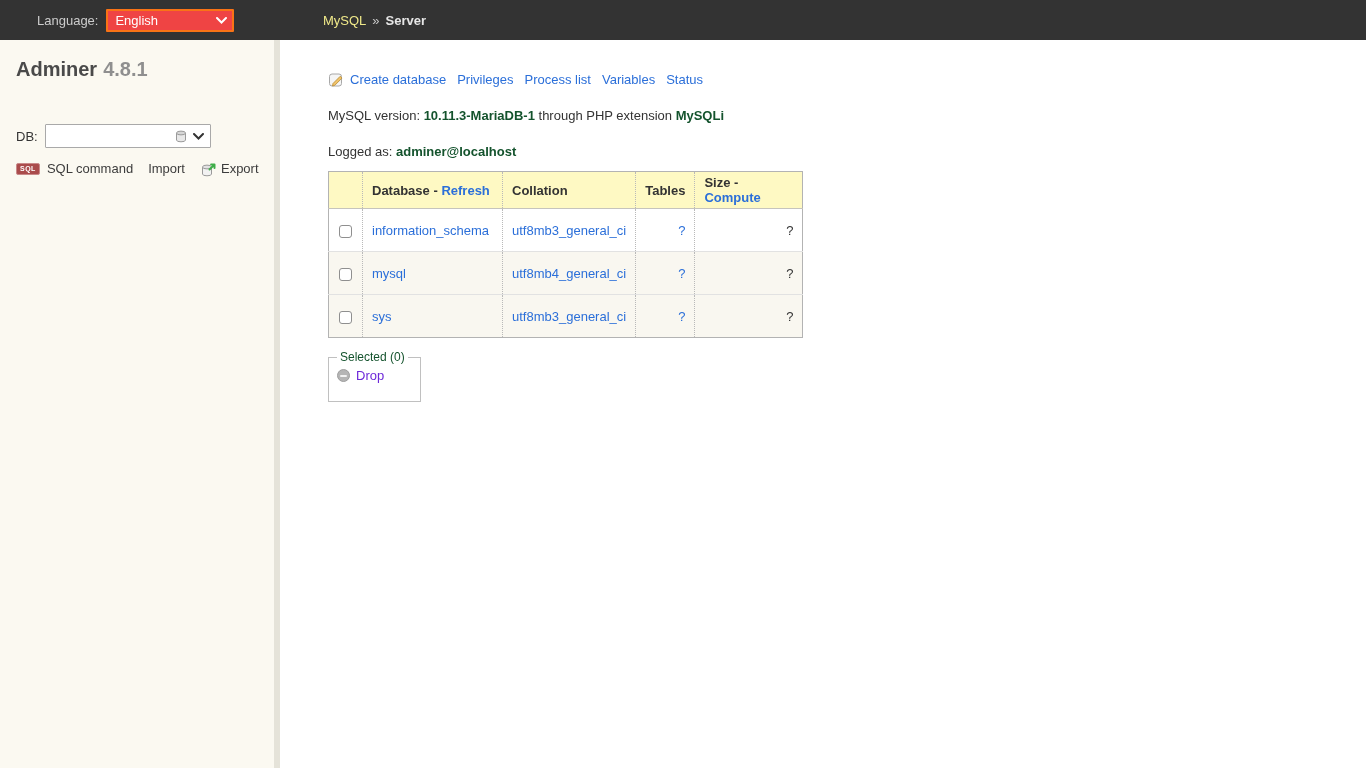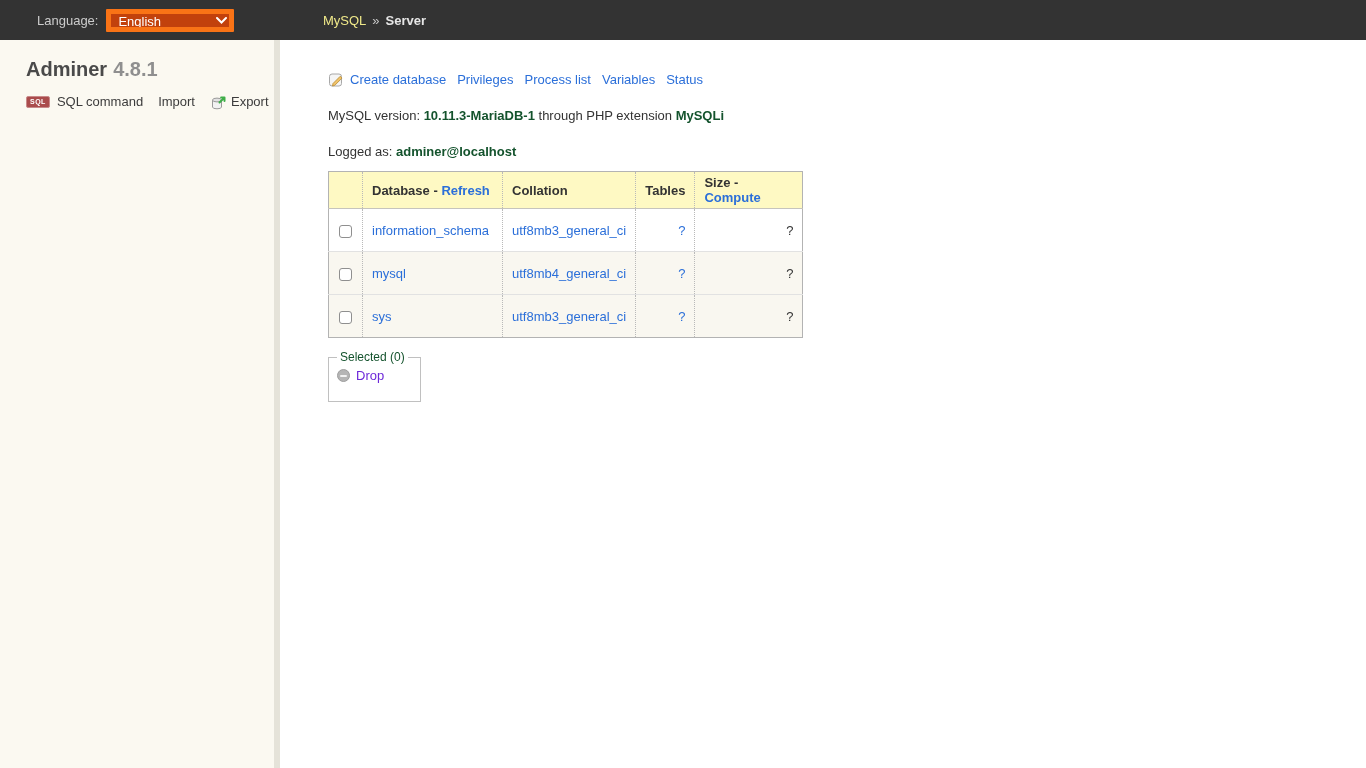--- a/index.html
+++ b/index.html
@@ -14,36 +14,36 @@
   
   .topbar {
     position: absolute; top: 0; left: 0; width: 1366px; height: 40px;
     background: #333333; display: flex; align-items: center;
   }
   .lang-wrap { display: flex; align-items: center; padding-left: 37px; }
   .lang-label { color: #cccccc; margin-right: 8px; }
   .select-shell { position: relative; display: inline-block; }
   select.lang-select {
     appearance: none; -webkit-appearance: none;
-    width: 128px; height: 23px; background: #c2410c; color: #ffffff;
-    border: 5px solid #f97316; border-radius: 1px; padding: 0 22px 0 7px;
+    width: 128px; height: 23px; background: #ef4444; color: #ffffff;
+    border: 2px solid #f97316; border-radius: 1px; padding: 0 22px 0 7px;
     font-family: "Liberation Sans", sans-serif; font-size: 13px;
   }
   .chev-svg { position: absolute; right: 7px; top: 50%; margin-top: -3px; pointer-events: none; }
 
   .breadcrumb { position: absolute; left: 323px; top: 0; height: 40px; display: flex; align-items: center; color: #cccccc; }
   .breadcrumb a { color: #f0e98a; margin-right: 6px; }
   .breadcrumb .sep { margin-right: 6px; color: #c8c8c8; }
   .breadcrumb b { color: #e6e6e6; }
 
   
   .sidebar {
     position: absolute; top: 40px; left: 0; bottom: 0; width: 280px;
     background: #fbf9f1; border-right: 6px solid #e5e3d9;
-    padding: 18px 0 0 26px;
+    padding: 18px 0 0 16px;
   }
   .app-title { margin: 0; font-size: 20px; font-weight: bold; }
   .app-title .app-name { color: #4a4a4a; }
   .app-title .app-version { color: #8f8f8f; margin-left: 6px; }
 
   .db-row { margin-top: 43px; display: flex; align-items: center; }
   .db-row label { margin-right: 7px; color: #333; }
   select.db-select {
     appearance: none; -webkit-appearance: none;
     width: 166px; height: 24px; background: #ffffff; color: #333;
@@ -140,20 +140,35 @@
     <span class="sep">»</span>
     <b>Server</b>
   </nav>
 </header>
 
 <aside class="sidebar">
   <h1 class="app-title">
     <span class="app-name">Adminer</span><span class="app-version">4.8.1</span>
   </h1>
 
+  <div class="db-row">
+    <label>DB:</label>
+    <span class="select-shell">
+      <select class="db-select">
+        <option></option>
+      </select>
+      <svg class="db-cyl" width="12" height="13" viewBox="0 0 12 13">
+        <path d="M1.5 3 v7 a4.5 1.8 0 0 0 9 0 v-7" fill="#e8e8e8" stroke="#9a9a9a" stroke-width="1"></path>
+        <ellipse cx="6" cy="3" rx="4.5" ry="1.9" fill="#d6d6d6" stroke="#9a9a9a" stroke-width="1"></ellipse>
+      </svg>
+      <svg class="db-chev" width="11" height="7" viewBox="0 0 11 7">
+          <polyline points="1,1 5.5,5.5 10,1" fill="none" stroke="#333333" stroke-width="2" stroke-linecap="round"></polyline>
+        </svg>
+    </span>
+  </div>
 
   <p class="side-links">
     <span class="sql-badge">SQL</span>
     <a>SQL command</a>
     <a class="side-gap">Import</a>
     <svg class="exp-icon" width="16" height="15" viewBox="0 0 16 15">
       <path d="M2.5 4 v7 a4.5 1.8 0 0 0 9 0 v-7" fill="#f2f2f2" stroke="#9a9a9a" stroke-width="1"></path>
       <ellipse cx="7" cy="4" rx="4.5" ry="1.9" fill="#e2e2e2" stroke="#9a9a9a" stroke-width="1"></ellipse>
       <path d="M9.5 6.5 L14.5 1.5 M14.5 1.5 h-3.4 M14.5 1.5 v3.4" fill="none" stroke="#3fae49" stroke-width="2" stroke-linecap="round"></path>
     </svg>

